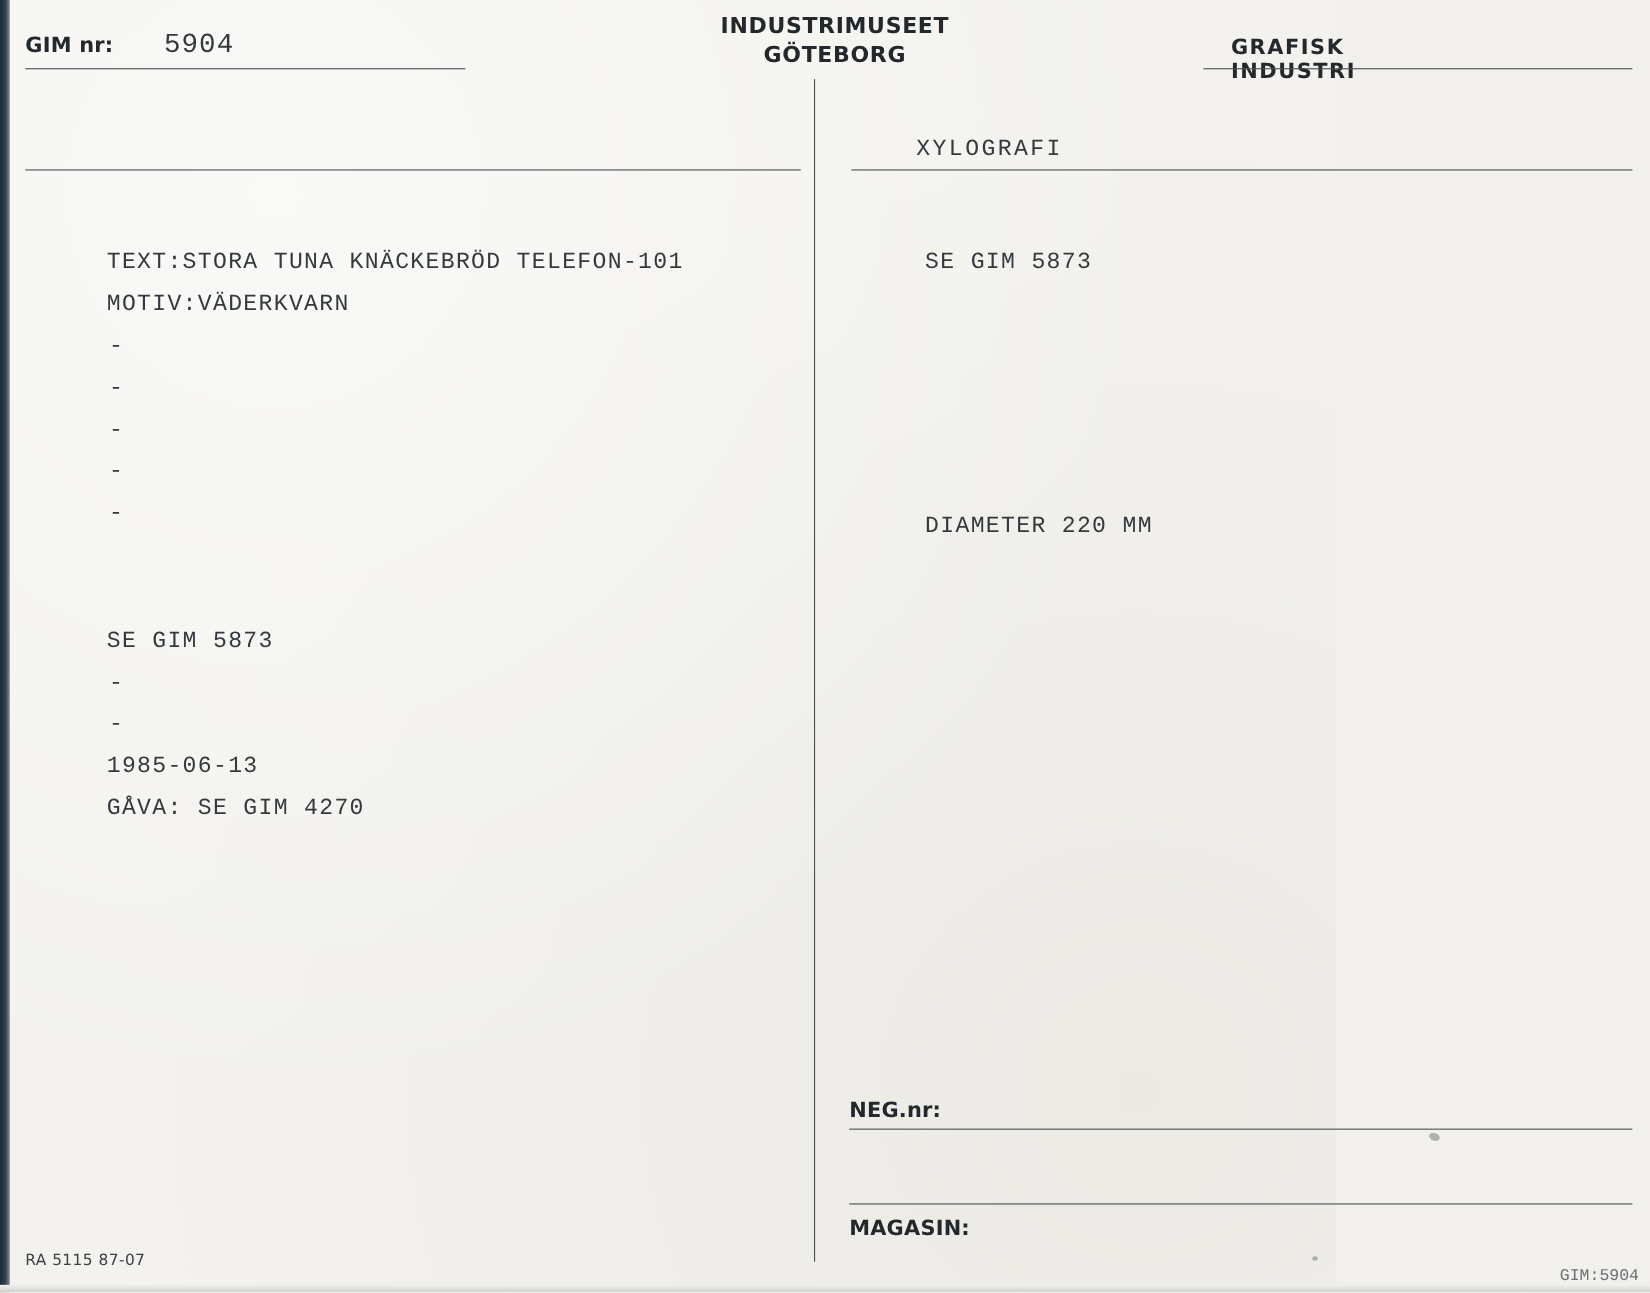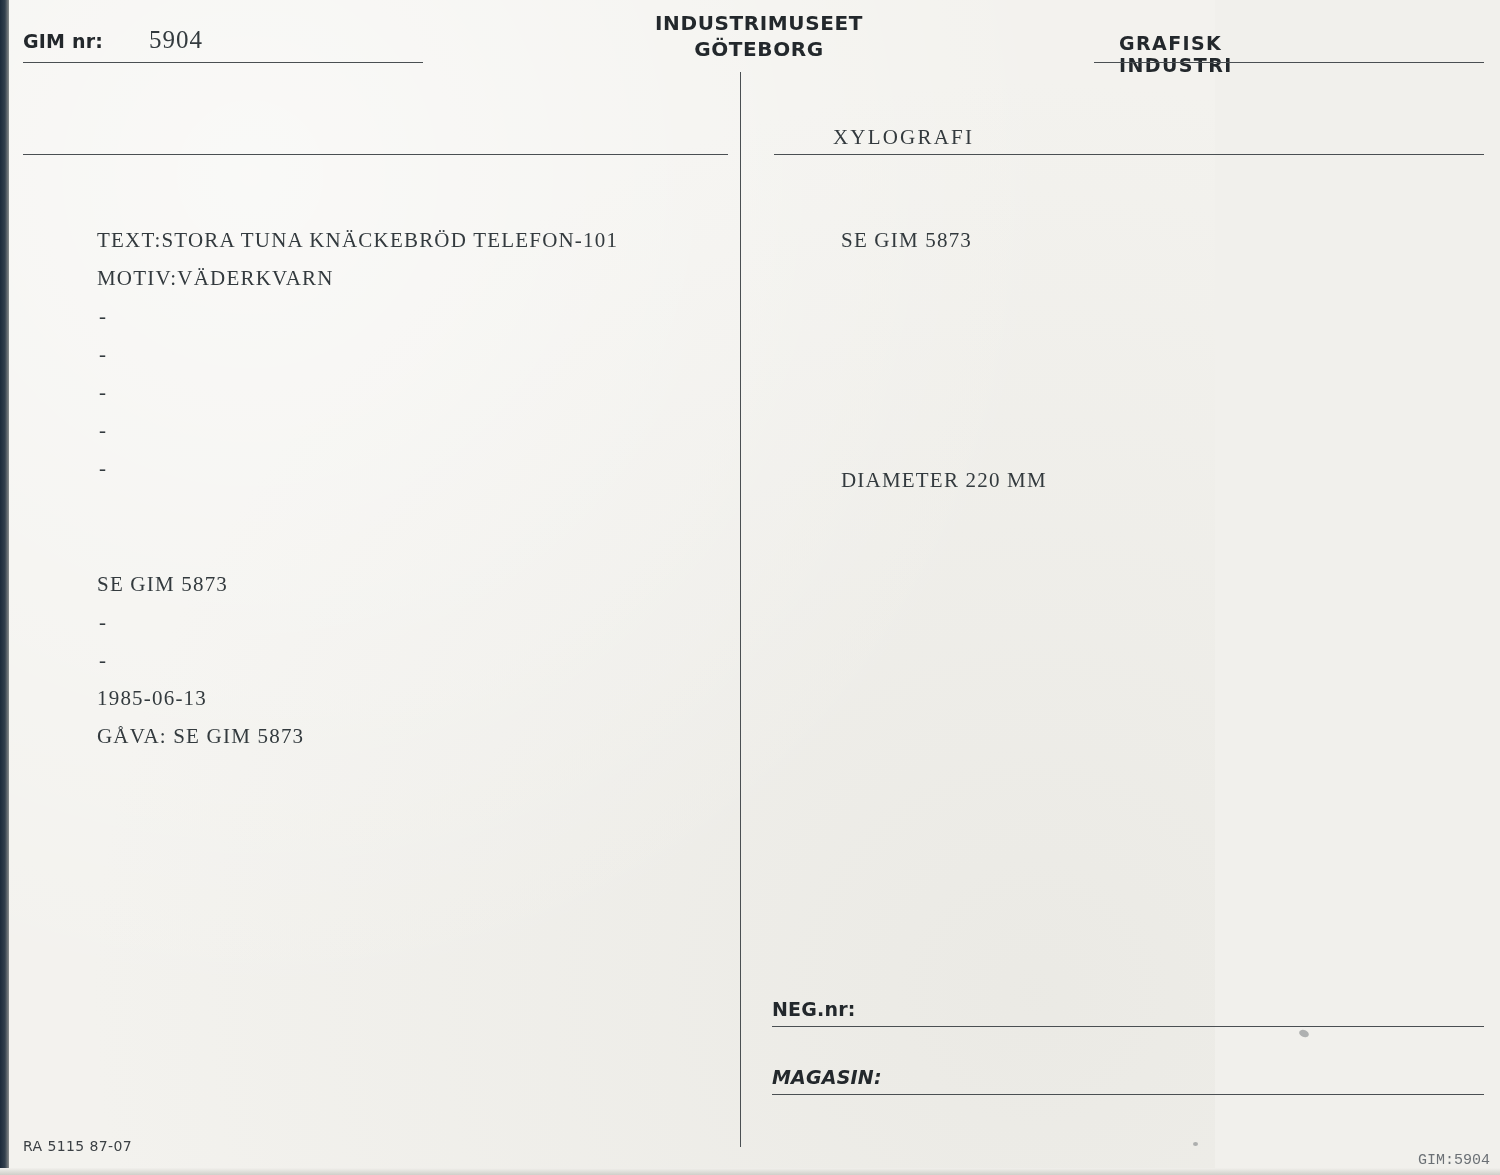--- a/index.html
+++ b/index.html
@@ -59,21 +59,21 @@
   .lbl-bold {
     position: absolute;
     font-family: "DejaVu Sans", sans-serif;
     font-weight: bold;
     font-size: 19px;
     letter-spacing: 0.2px;
     color: #23282c;
   }
   .mono {
     position: absolute;
-    font-family: Liberation Serif, serif;
+    font-family: Liberation Mono, monospace;
     font-size: 21px;
     letter-spacing: 1.2px;
     color: #333a3e;
     white-space: pre;
   }
   .mono-head {
     font-size: 21px;
     letter-spacing: 2.2px;
   }
   .title-center {
@@ -140,30 +140,30 @@
     <div class="mono" style="left:90px; top:304px;">-</div>
     <div class="mono" style="left:90px; top:342px;">-</div>
     <div class="mono" style="left:90px; top:380px;">-</div>
     <div class="mono" style="left:90px; top:418px;">-</div>
     <div class="mono" style="left:90px; top:456px;">-</div>
 
     <div class="mono" style="left:88px; top:572px;">SE GIM 5873</div>
     <div class="mono" style="left:90px; top:610px;">-</div>
     <div class="mono" style="left:90px; top:648px;">-</div>
     <div class="mono" style="left:88px; top:686px;">1985-06-13</div>
-    <div class="mono" style="left:88px; top:724px;">GÅVA: SE GIM 5873</div>
+    <div class="mono" style="left:88px; top:724px;">GÅVA: SE GIM 4270</div>
 
     <div class="mono" style="left:832px; top:228px;">SE GIM 5873</div>
     <div class="mono" style="left:832px; top:468px;">DIAMETER 220 MM</div>
 
     <div class="lbl-bold" style="left:763px; top:998px;">NEG.nr:</div>
     <div class="mono" style="left:900px; top:995px;"></div>
     <div class="rule" style="left:763px; top:1026px; width:712px;"></div>
 
-    <div class="lbl-bold" style="left:763px; top:1066px;font-style:italic;">MAGASIN:</div>
+    <div class="lbl-bold" style="left:763px; top:1106px;">MAGASIN:</div>
     <div class="mono" style="left:910px; top:1063px;"></div>
     <div class="rule" style="left:763px; top:1094px; width:712px;"></div>
 
     <div class="footer-code" style="left:14px; top:1138px;">RA 5115  87-07</div>
 
     <div class="speck" style="left:1290px; top:1030px; width:10px; height:7px; transform:rotate(20deg);"></div>
     <div class="speck" style="left:1184px; top:1142px; width:5px; height:4px;"></div>
   </div>
 
   <div class="scan-edge-bottom"></div>

